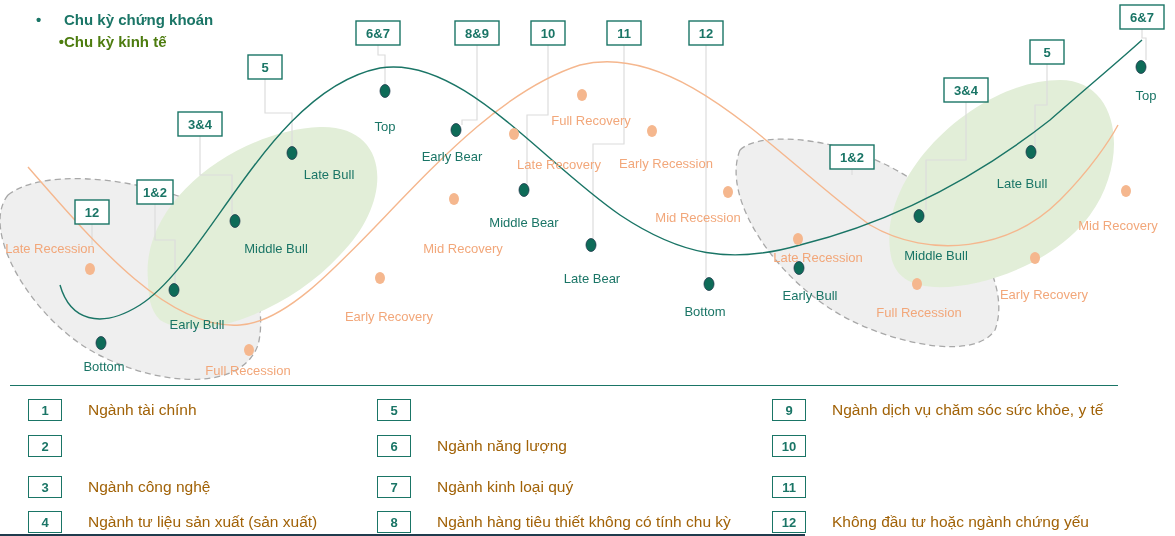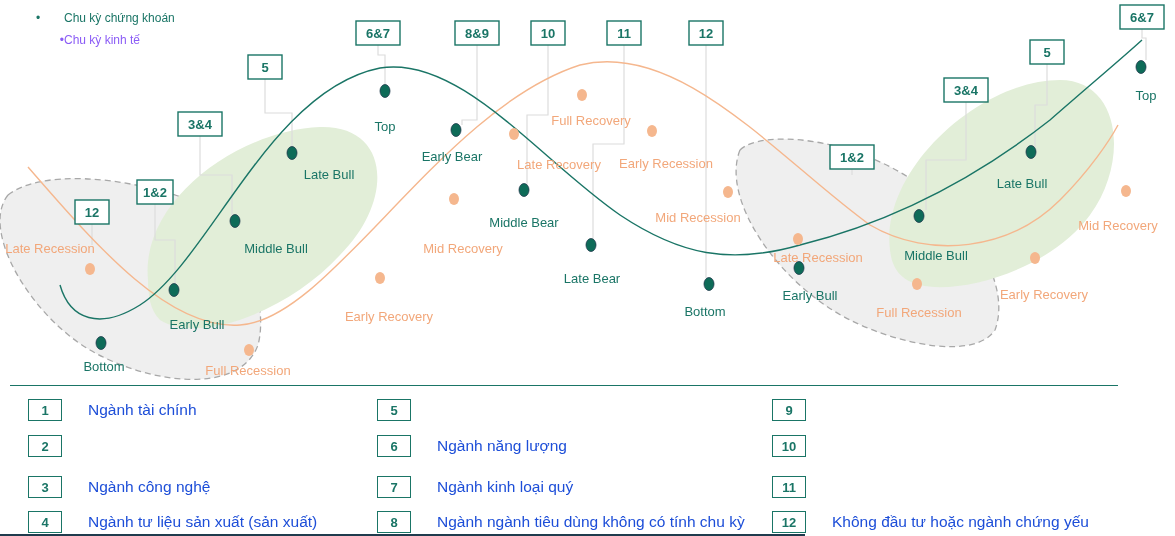--- a/index.html
+++ b/index.html
@@ -1,29 +1,29 @@
 <!DOCTYPE html>
 <html><head>
 <meta charset="utf-8">
 <style>
   html, body { margin: 0; padding: 0; background: #ffffff; }
   body { width: 1175px; height: 536px; overflow: hidden; position: relative;
          font-family: "Liberation Sans", "DejaVu Sans", sans-serif; }
   #diagram { position: absolute; left: 0; top: 0; width: 1175px; height: 380px; }
-  .legend { position: absolute; left: 36px; font-size: 12px; font-weight: normal; }
+  .legend { position: absolute; left: 36px; font-size: 15px; font-weight: bold; }
   .legend .bullet { display: inline-block; width: 28px; }
   .legend.stock { top: 11px; color: #1a7566; }
-  .legend.econ  { top: 33px; color: #8b5cf6; text-align: right; }
+  .legend.econ  { top: 33px; color: #4d7c0f; text-align: right; }
   .divider { position: absolute; left: 10px; top: 385px; width: 1108px; height: 0;
              border-top: 1.5px solid #1a7566; }
   .key-row { position: absolute; height: 24px; display: flex; align-items: center; }
   .key-box { width: 34px; height: 22px; border: 1.5px solid #1a7566; box-sizing: border-box;
              display: flex; align-items: center; justify-content: center;
              color: #1a7566; font-weight: bold; font-size: 13px; }
-  .key-text { margin-left: 26px; font-size: 15.5px; color: #1d4ed8; white-space: nowrap; }
+  .key-text { margin-left: 26px; font-size: 15.5px; color: #a16207; white-space: nowrap; }
   .bottom-rule { position: absolute; left: 0; top: 534px; width: 805px; height: 2px; background: #1f3b4d; }
   svg text { font-family: "Liberation Sans", "DejaVu Sans", sans-serif; }
 </style>
 </head>
 <body>
 
 <div class="legend stock">
   <span class="bullet">•</span><span>Chu kỳ chứng khoán</span>
 </div>
 <div class="legend econ">
@@ -192,24 +192,25 @@
     <div class="key-row" style="left: 377px; top: 434px;">
       <div class="key-box">6</div>
       <span class="key-text">Ngành năng lượng</span>
     </div>
     <div class="key-row" style="left: 377px; top: 475px;">
       <div class="key-box">7</div>
       <span class="key-text">Ngành kinh loại quý</span>
     </div>
     <div class="key-row" style="left: 377px; top: 510px;">
       <div class="key-box">8</div>
-      <span class="key-text">Ngành ngành tiêu dùng không có tính chu kỳ</span>
+      <span class="key-text">Ngành hàng tiêu thiết không có tính chu kỳ</span>
     </div>
     <div class="key-row" style="left: 772px; top: 398px;">
       <div class="key-box">9</div>
+      <span class="key-text">Ngành dịch vụ chăm sóc sức khỏe, y tế</span>
     </div>
     <div class="key-row" style="left: 772px; top: 434px;">
       <div class="key-box">10</div>
     </div>
     <div class="key-row" style="left: 772px; top: 475px;">
       <div class="key-box">11</div>
     </div>
     <div class="key-row" style="left: 772px; top: 510px;">
       <div class="key-box">12</div>
       <span class="key-text">Không đầu tư hoặc ngành chứng yếu</span>

